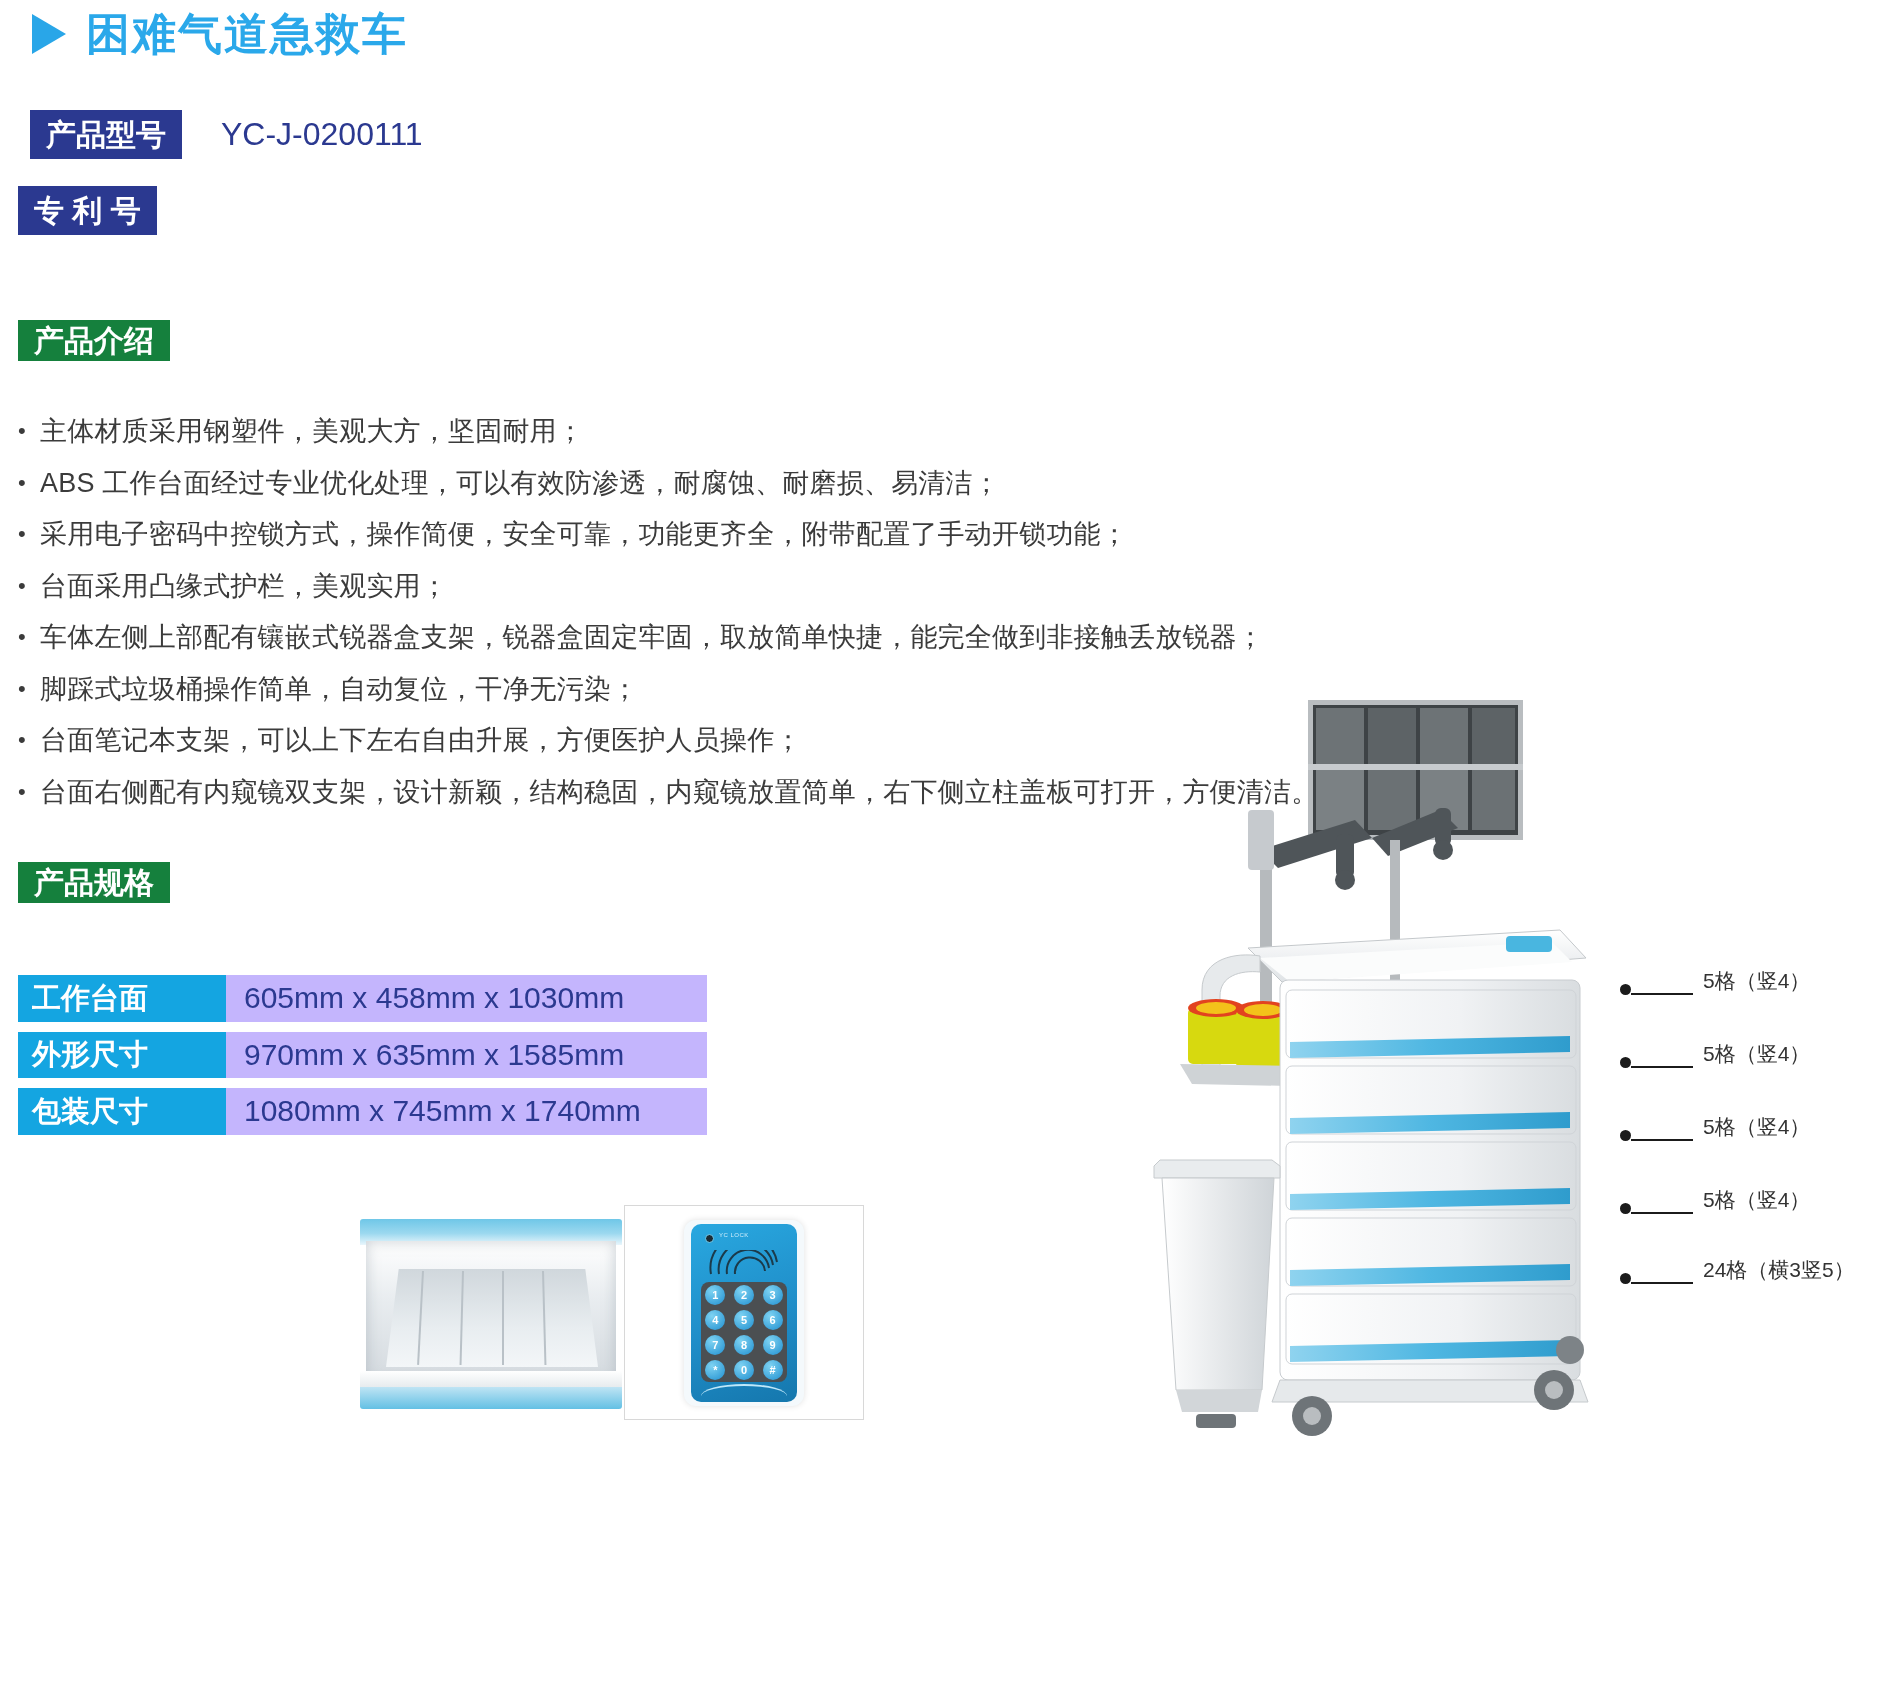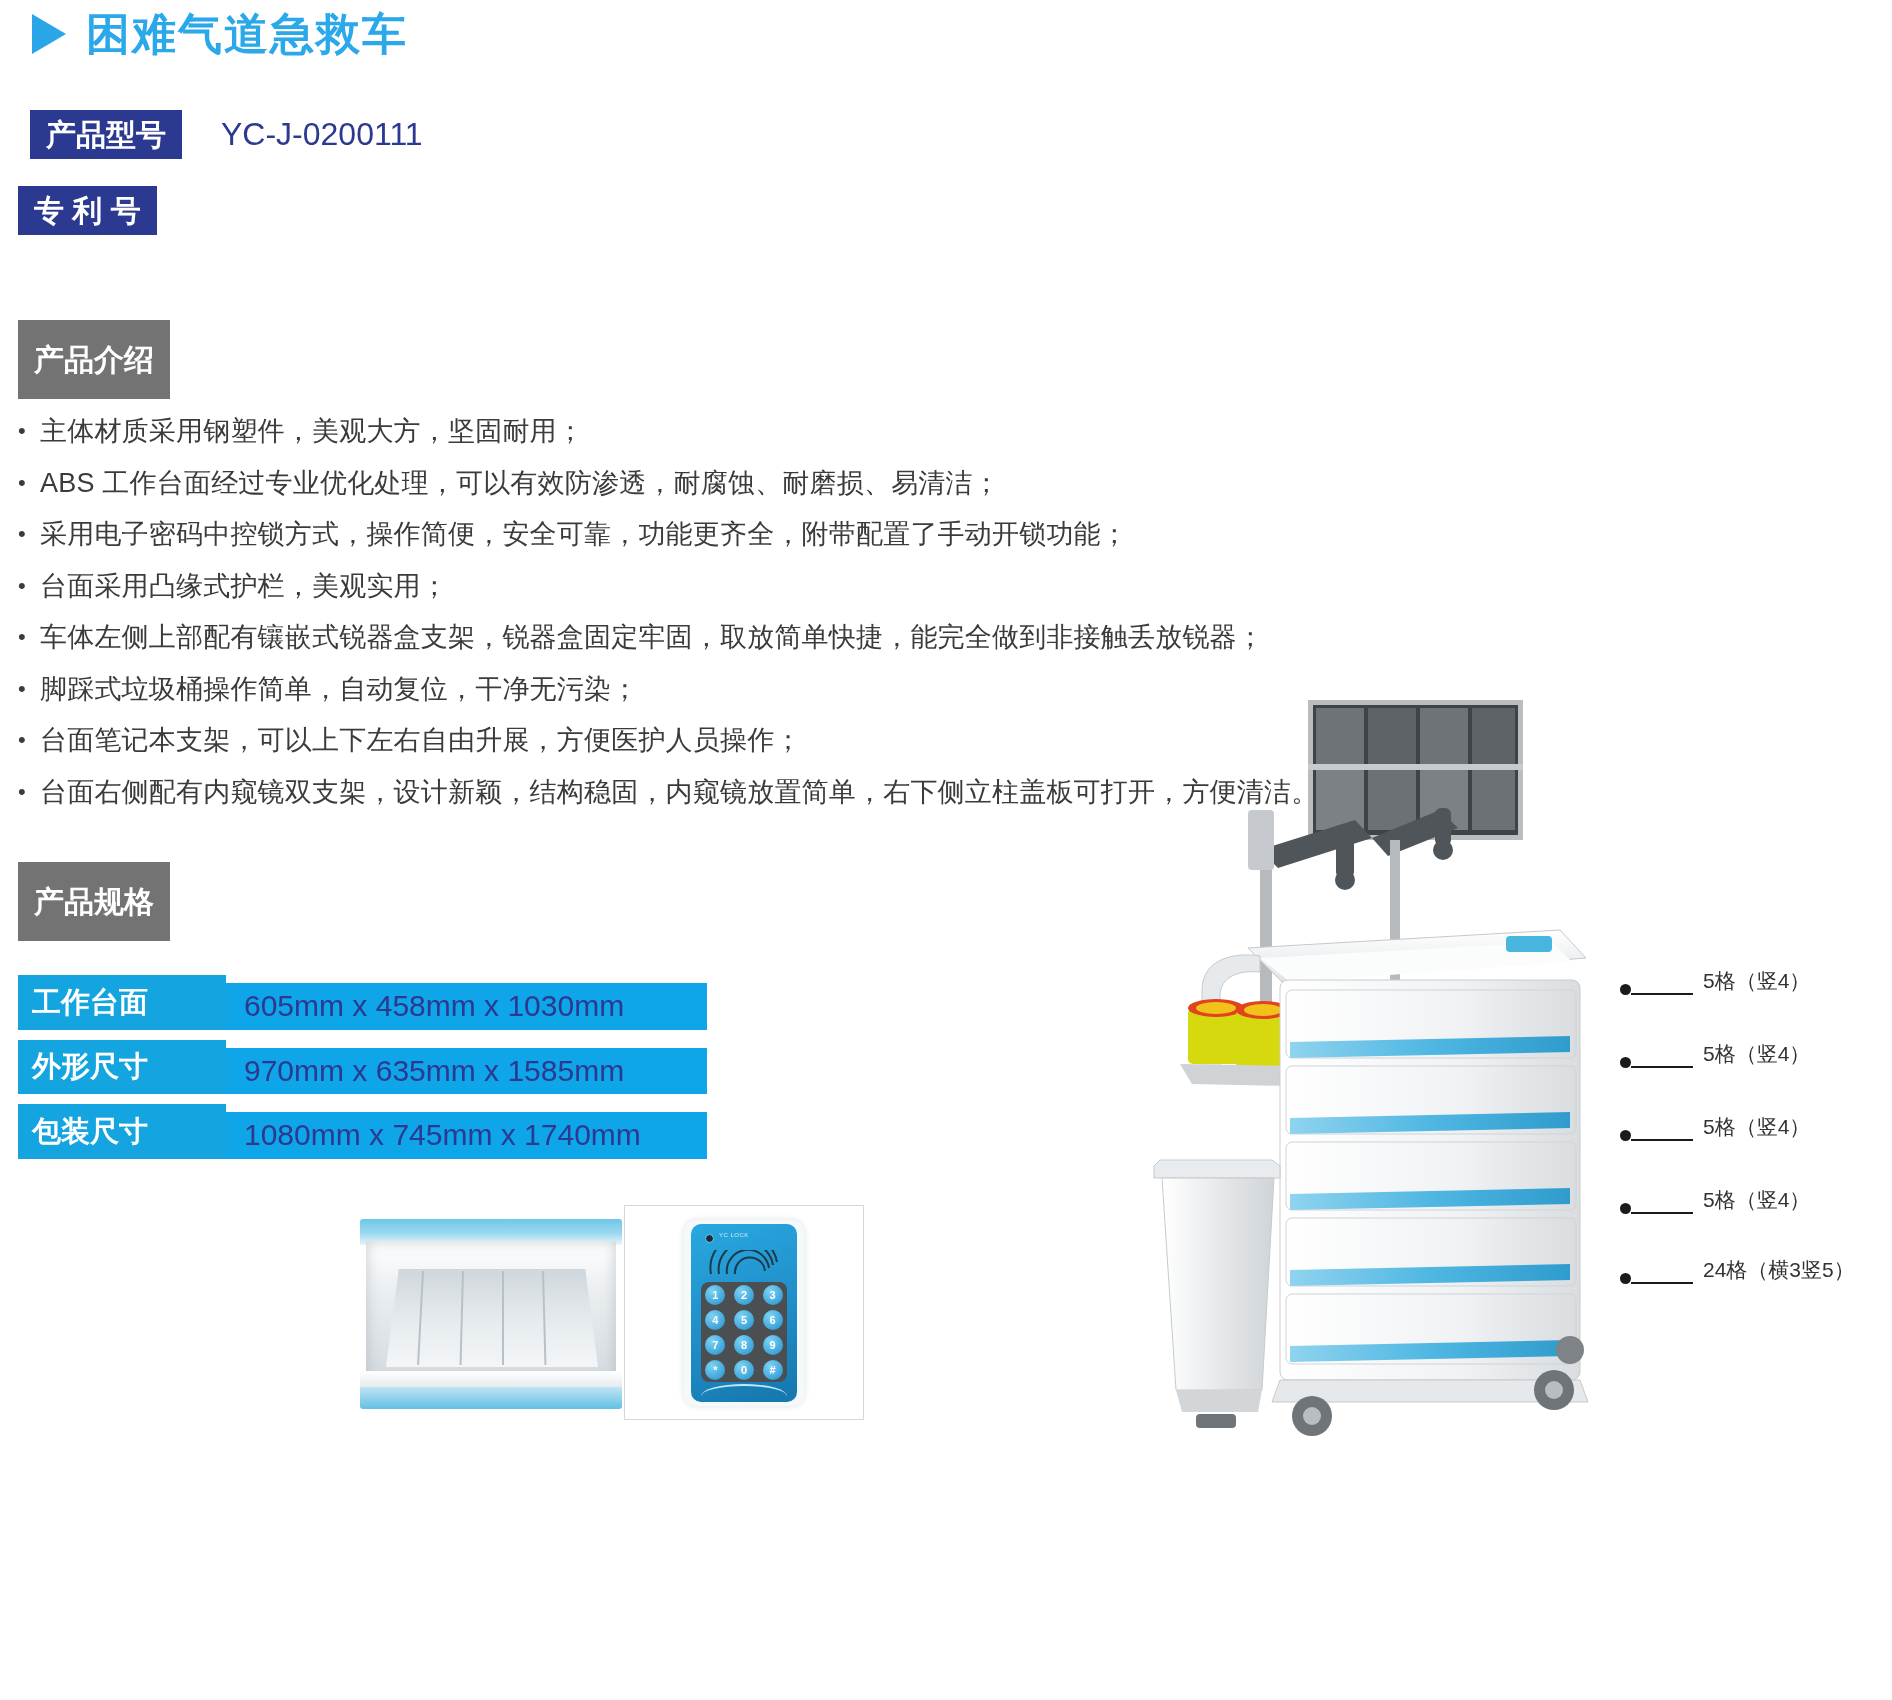--- a/index.html
+++ b/index.html
@@ -36,23 +36,23 @@
     white-space: nowrap;
   }
   .lbl-val {
     color: #2b3990; font-size: 32px; font-weight: 500;
     white-space: nowrap;
   }
 
   
   .sec-head {
     position: absolute;
-    background: #737373; color: #ffffff;
+    background: #15803d; color: #ffffff;
     font-size: 30px; font-weight: bold;
-    padding: 22px 16px; line-height: 1.18;
+    padding: 3px 16px; line-height: 1.18;
   }
 
   
   .bullets { position: absolute; left: 18px; top: 418px; width: 1340px; }
   .bullet {
     display: flex; align-items: flex-start;
     font-size: 27px; color: #3b3b3b;
     line-height: 1.0; margin-bottom: 24.5px;
     white-space: nowrap;
   }
@@ -66,26 +66,25 @@
   .spec { position: absolute; left: 18px; top: 975px; }
   .spec-row { display: flex; align-items: stretch; margin-bottom: 10px; }
   .spec-key {
     background: #14a5e1; color: #ffffff;
     font-size: 29px; font-weight: bold;
     width: 208px; padding: 6px 14px;
     display: flex; align-items: center;
     line-height: 1.15;
   }
   .spec-val {
-    background: #0ea5e9; color: #2b3990;
+    background: #c4b5fd; color: #2b3990;
     font-size: 30px; font-weight: 500;
     width: 481px; padding: 6px 18px;
     display: flex; align-items: center;
     line-height: 1.15;
-    margin-top: 8px;
   }
 
   
   .photo { position: absolute; background: #ffffff; }
   .photo-drawer { left: 360px; top: 1219px; width: 262px; height: 190px; }
   .photo-keypad { left: 624px; top: 1205px; width: 240px; height: 215px;
                   border: 1px solid #d8d8d8; }
 
   
   .drw { position: absolute; inset: 0; overflow: hidden; }

